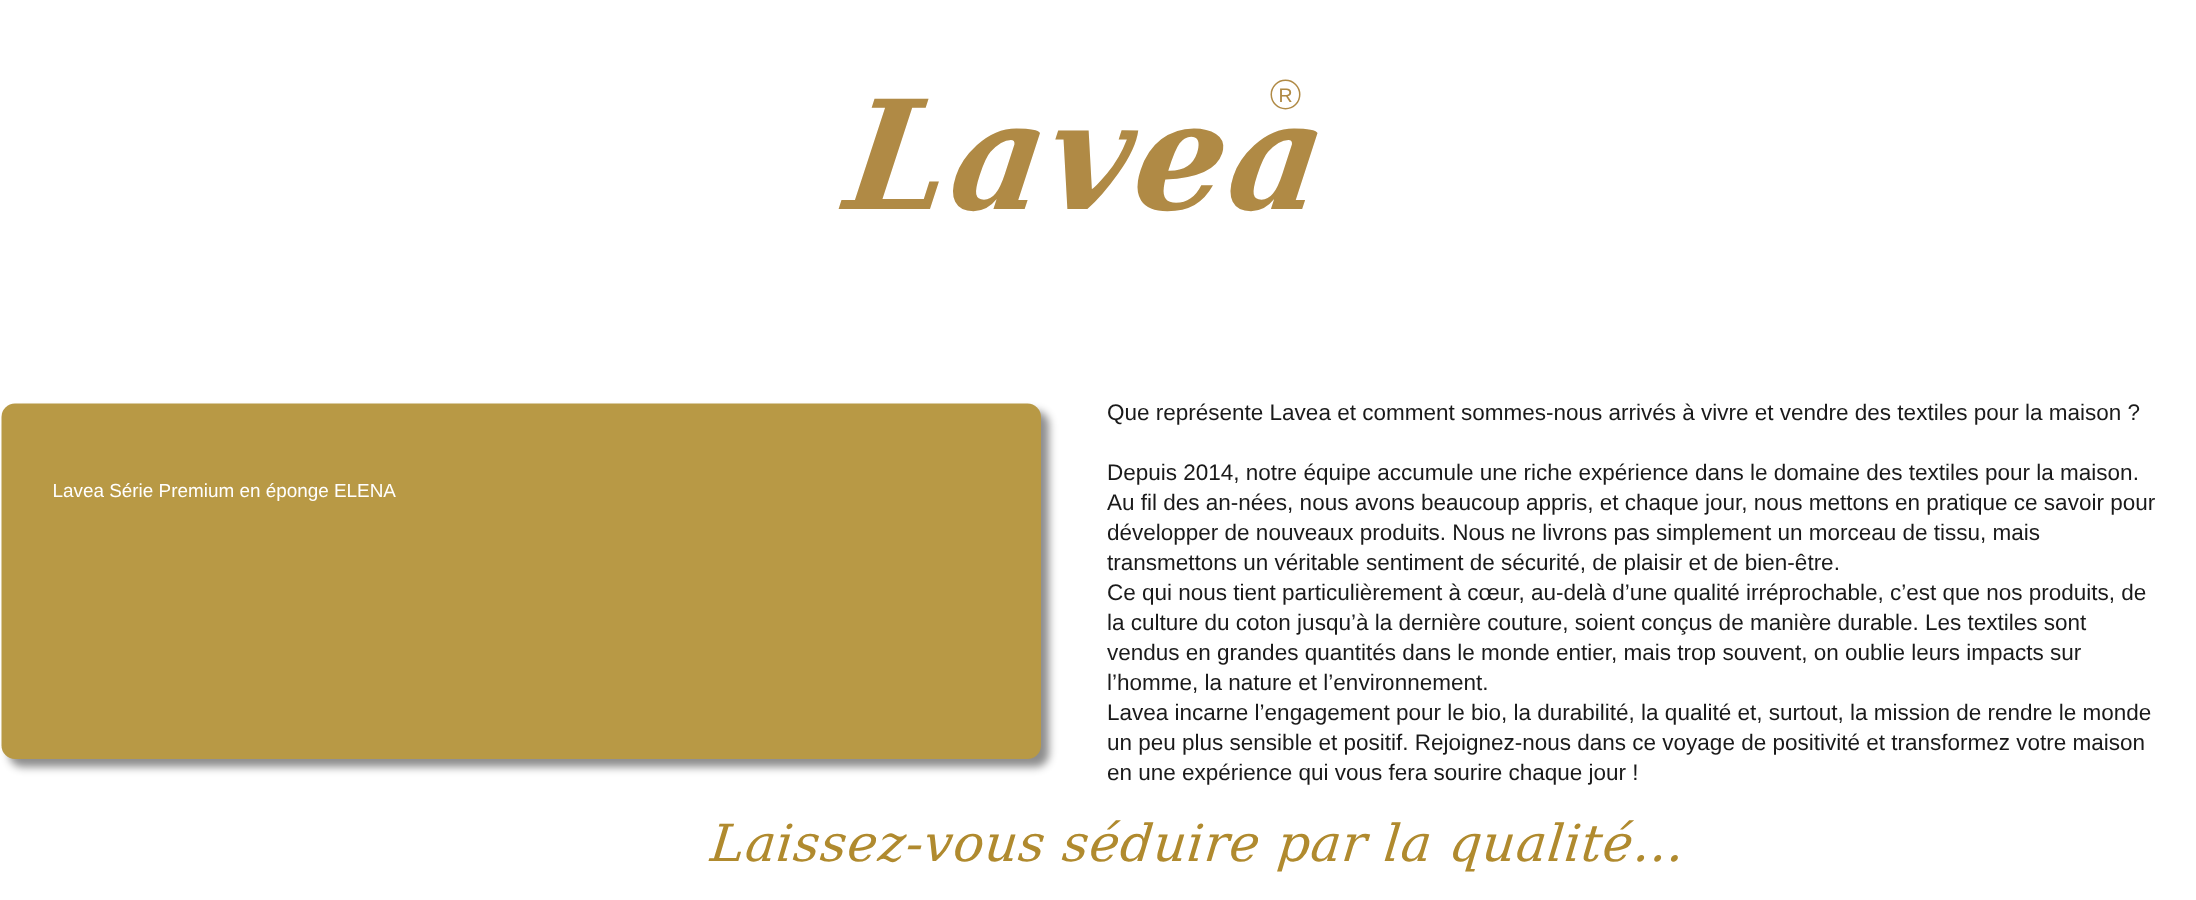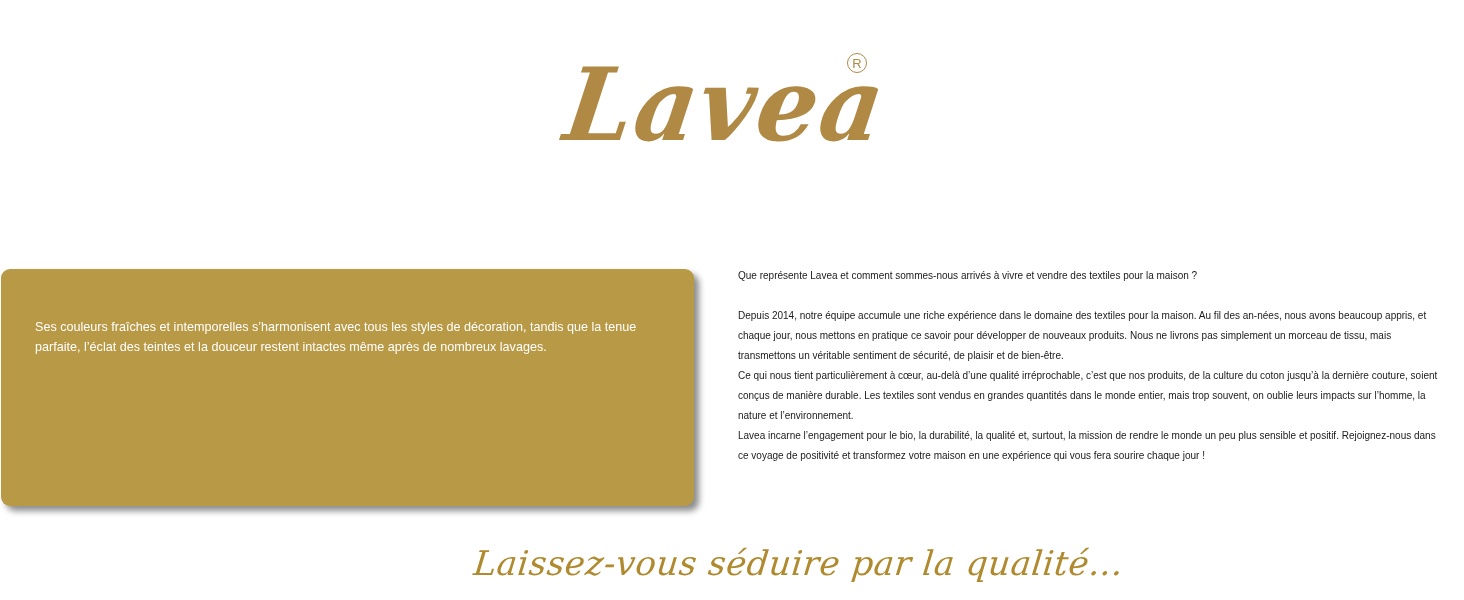--- a/index.html
+++ b/index.html
@@ -70,21 +70,21 @@
     }
     .card .card-title {
       margin-bottom: 20px;
     }
     .about {
       position: absolute;
       left: 738px;
       top: 266px;
       width: 705px;
       color: #1a1a1a;
-      font-size: 10px;
+      font-size: 15px;
       line-height: 20px;
     }
     .about p {
       margin: 0;
     }
     .about .about-question {
       margin-bottom: 20px;
     }
     .tagline {
       position: absolute;
@@ -104,21 +104,21 @@
   </style>
 </head>
 <body>
 
 <div class="logo">
   <div class="logo-text">Lavea</div>
   <div class="logo-reg">R</div>
 </div>
 
 <div class="card">
-  <p>Ses couleurs fraîches et intemporelles s’harmonisent avec tous les styles de décoration, tandis que la tenue parfaite, l’éclat des teintes et la douceur restent intactes même après de nombreux lavages.</p>
+  <p class="card-title">Lavea  Série Premium en éponge ELENA</p>
 </div>
 
 <div class="about">
   <p class="about-question">Que représente Lavea et comment sommes-nous arrivés à vivre et vendre des textiles pour la maison ?</p>
   <p>Depuis 2014, notre équipe accumule une riche expérience dans le domaine des textiles pour la maison. Au fil des an-nées, nous avons beaucoup appris, et chaque jour, nous mettons en pratique ce savoir pour développer de nouveaux produits. Nous ne livrons pas simplement un morceau de tissu, mais transmettons un véritable sentiment de sécurité, de plaisir et de bien-être.</p>
   <p>Ce qui nous tient particulièrement à cœur, au-delà d’une qualité irréprochable, c’est que nos produits, de la culture du coton jusqu’à la dernière couture, soient conçus de manière durable. Les textiles sont vendus en grandes quantités dans le monde entier, mais trop souvent, on oublie leurs impacts sur l’homme, la nature et l’environnement.</p>
   <p>Lavea incarne l’engagement pour le bio, la durabilité, la qualité et, surtout, la mission de rendre le monde un peu plus sensible et positif. Rejoignez-nous dans ce voyage de positivité et transformez votre maison en une expérience qui vous fera sourire chaque jour !</p>
 </div>
 
 <div class="tagline">Laissez-vous séduire par la qualité...</div>

